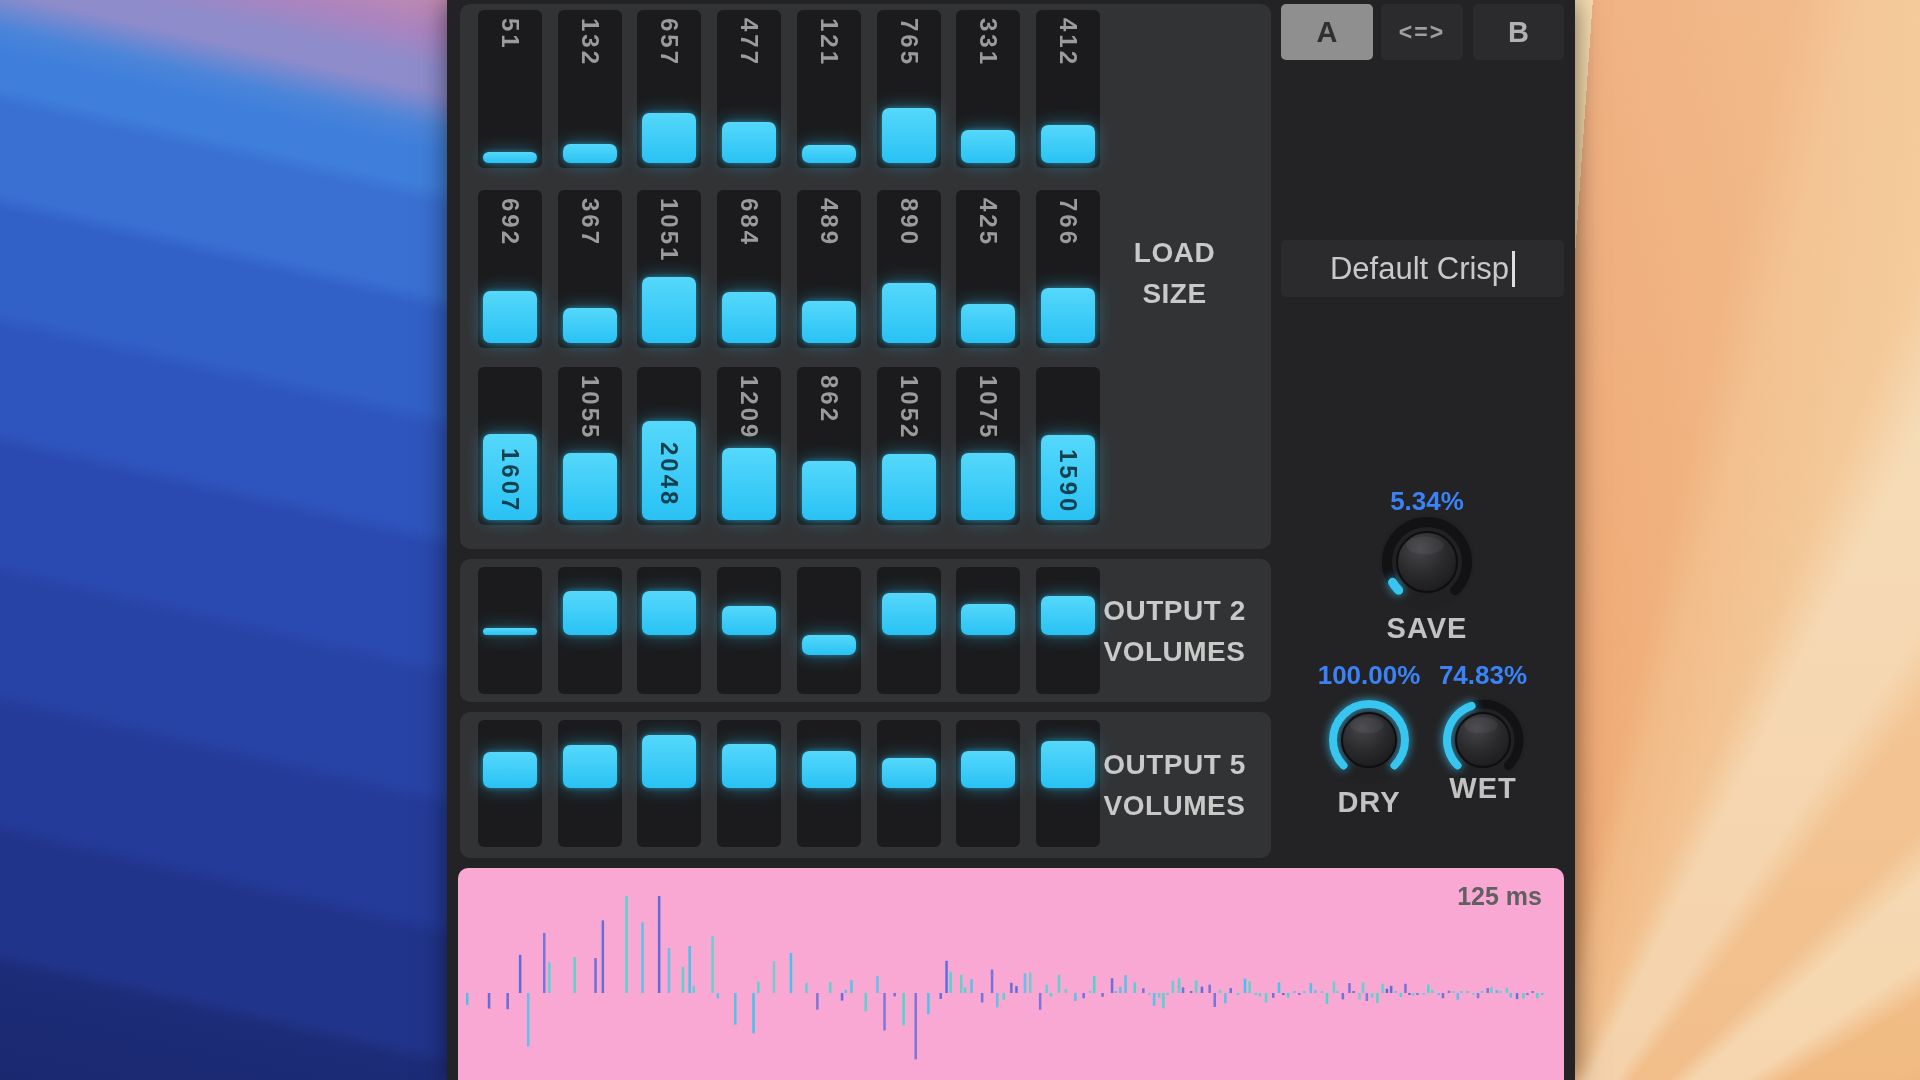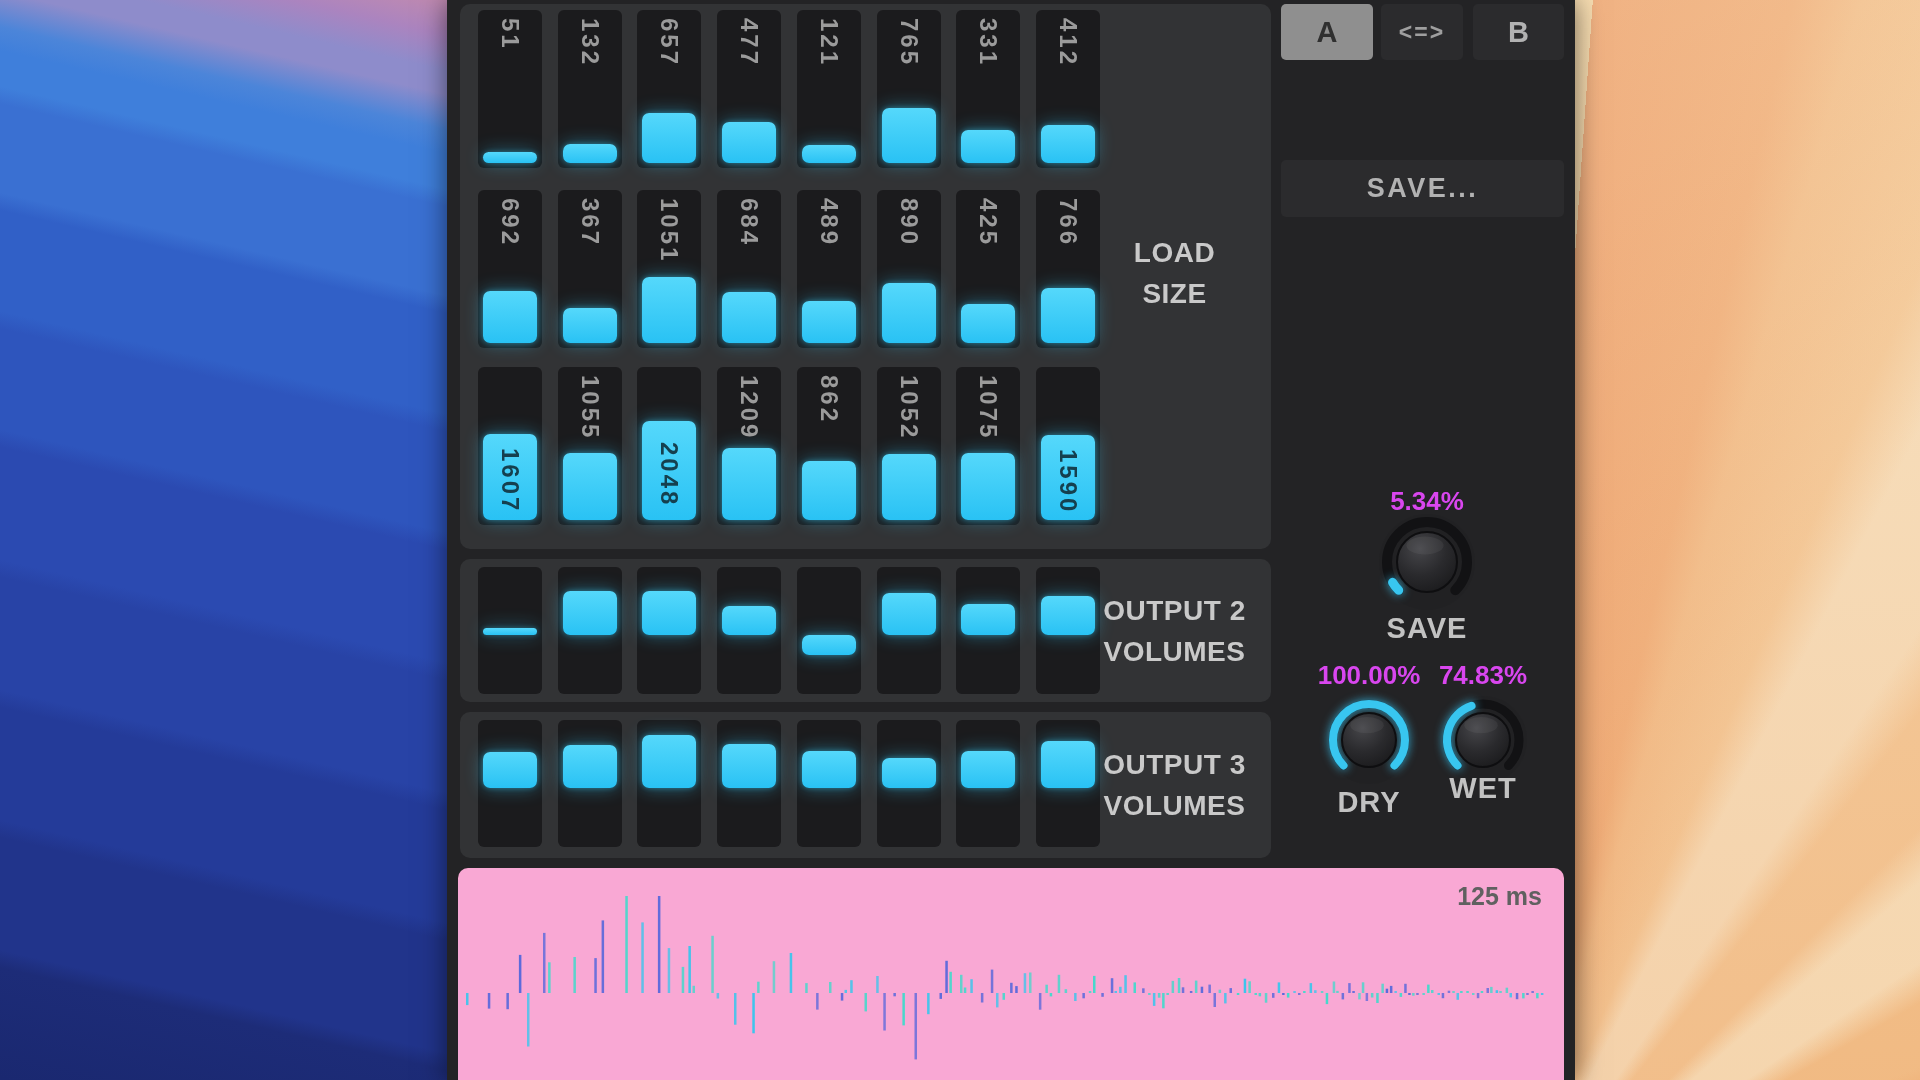--- a/index.html
+++ b/index.html
@@ -51,21 +51,21 @@
   #btn-a{left:0;width:92px;background:#8f8f8f;color:#303030;}
   #btn-cmp{left:100px;width:82px;font-size:23px;letter-spacing:2px;color:#9f9f9f;}
   #btn-b{left:192px;width:91px;}
   .btn.wide{left:0;width:283px;height:57px;font-size:27px;font-weight:700;letter-spacing:2.5px;}
   #btn-load{top:81px;}
   #btn-save{top:160px;}
   #preset-field{position:absolute;left:0;top:240px;width:283px;height:57px;background:#2b2b2d;
     border-radius:5px;display:flex;align-items:center;justify-content:center;
     font-size:31px;font-weight:500;color:#c9c9c9;cursor:text;}
   #preset-field .caret{display:inline-block;width:3px;height:36px;background:#dedede;margin-left:3px;}
-  .knob-value{position:absolute;text-align:center;font-size:26px;font-weight:600;color:#d946ef;}
+  .knob-value{position:absolute;text-align:center;font-size:26px;font-weight:600;color:#3b82f6;}
   .knob-label{position:absolute;text-align:center;font-size:29px;font-weight:700;color:#c2c2c2;letter-spacing:1px;}
   .knob-svg{position:absolute;cursor:pointer;}
 </style>
 </head>
 <body>
 
 <div id="wp-left" class="abs"></div>
 <div id="wp-right" class="abs"></div>
 
 <div id="plugin" class="abs">
@@ -229,21 +229,21 @@
           <div class="fill" style="bottom: 59px; height: 30px;"></div>
         </div>
         <div class="cell" style="left: 496px; top: 8px; height: 127px;">
           <div class="fill" style="bottom: 59px; height: 37px;"></div>
         </div>
         <div class="cell" style="left: 576px; top: 8px; height: 127px;">
           <div class="fill" style="bottom: 59px; height: 47px;"></div>
         </div>
       </div>
     <div class="section-label" style="top:32px">
-      <div>OUTPUT 3</div>
+      <div>OUTPUT 5</div>
       <div>VOLUMES</div>
     </div>
   </div>
 
   <div id="wave-panel">
     <svg id="wave-svg" width="1106" height="212">
         <rect x="8.0" y="125.0" width="2.5" height="12.1" fill="#3cc5ec" opacity="0.93"></rect>
         <rect x="29.8" y="125.0" width="2.5" height="15.6" fill="#5868db" opacity="0.92"></rect>
         <rect x="48.4" y="125.0" width="2.5" height="16.2" fill="#5868db" opacity="0.91"></rect>
         <rect x="60.9" y="86.9" width="2.5" height="38.1" fill="#5868db" opacity="0.97"></rect>
@@ -388,21 +388,24 @@
         <rect x="1078.1" y="125.0" width="2.5" height="5.3" fill="#47d8cb" opacity="0.98"></rect>
         <rect x="1082.9" y="125.0" width="2.5" height="2.0" fill="#3cc5ec" opacity="0.91"></rect>
       </svg>
     <div id="wave-time">125 ms</div>
   </div>
 
   <div id="right-col">
     <button id="btn-a" class="btn ab">A</button>
     <button id="btn-cmp" class="btn ab">&lt;=&gt;</button>
     <button id="btn-b" class="btn ab">B</button>
-    <button id="btn-save" class="btn wide">SAVE...</button>
+    <div id="preset-field">
+      <span>Default Crisp</span>
+      <span class="caret"></span>
+    </div>
 
     <div class="knob-value" style="left:66px;top:486px;width:160px;">5.34%</div>
     <svg id="knob-size" class="knob-svg" style="left:91px;top:507px;" width="110" height="110">
         <defs>
           <radialGradient id="gknob-size" cx="38%" cy="28%" r="80%">
       <stop offset="0%" stop-color="#46464a"></stop>
             <stop offset="55%" stop-color="#2a2a2d"></stop>
       <stop offset="100%" stop-color="#1a1a1c"></stop>
           </radialGradient>
         </defs>

